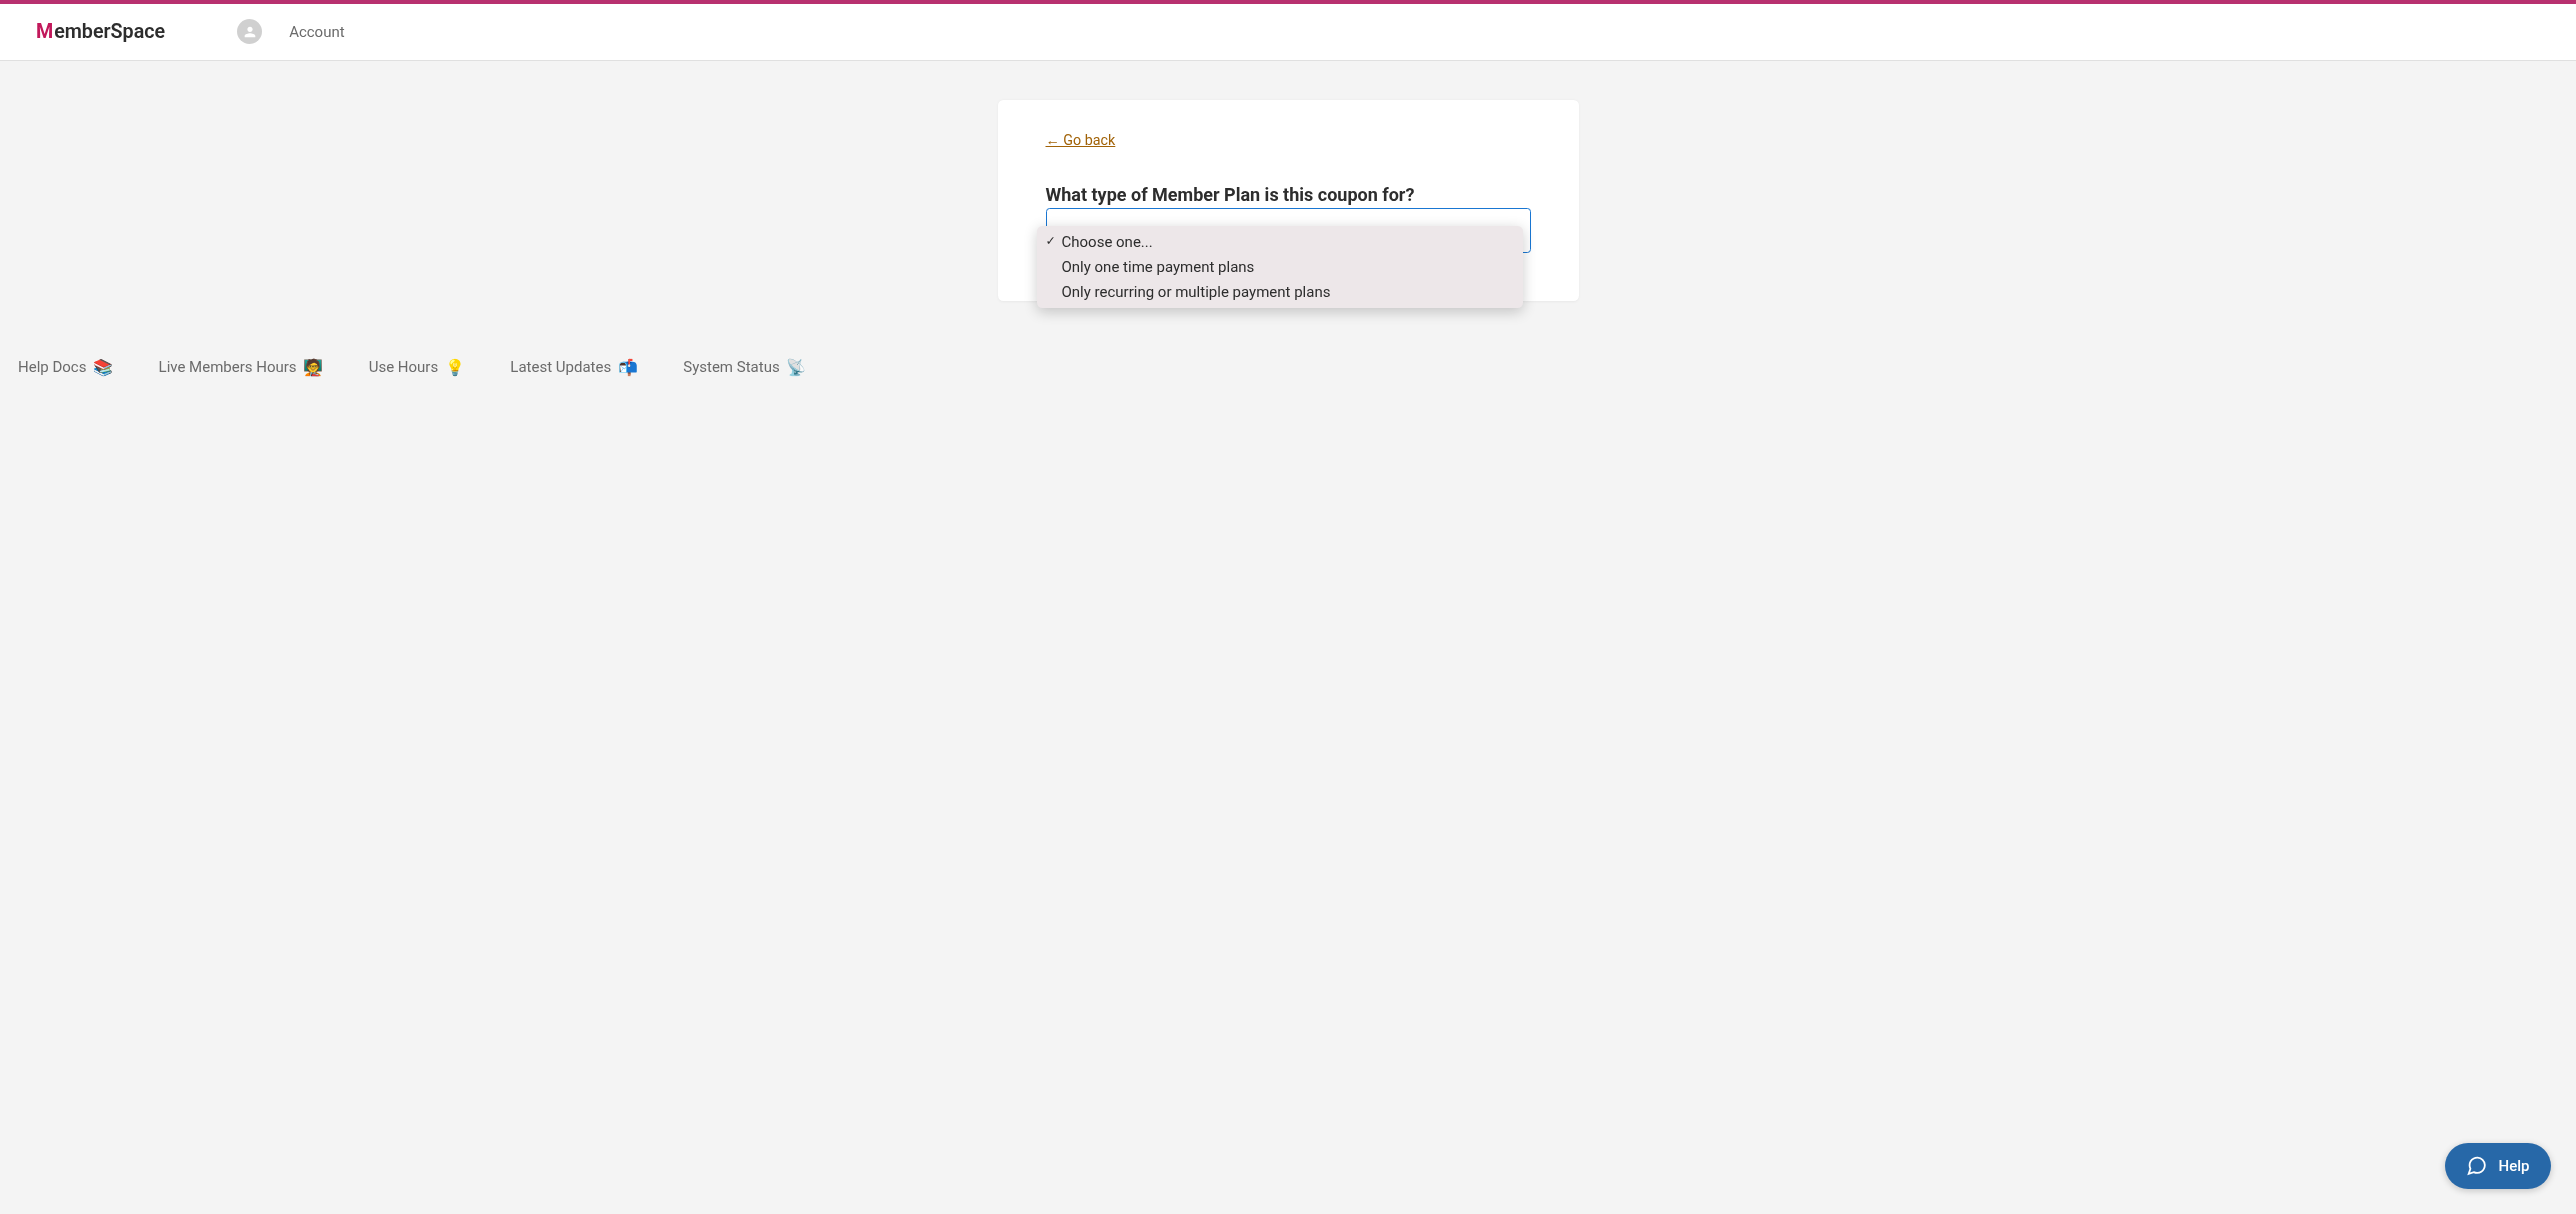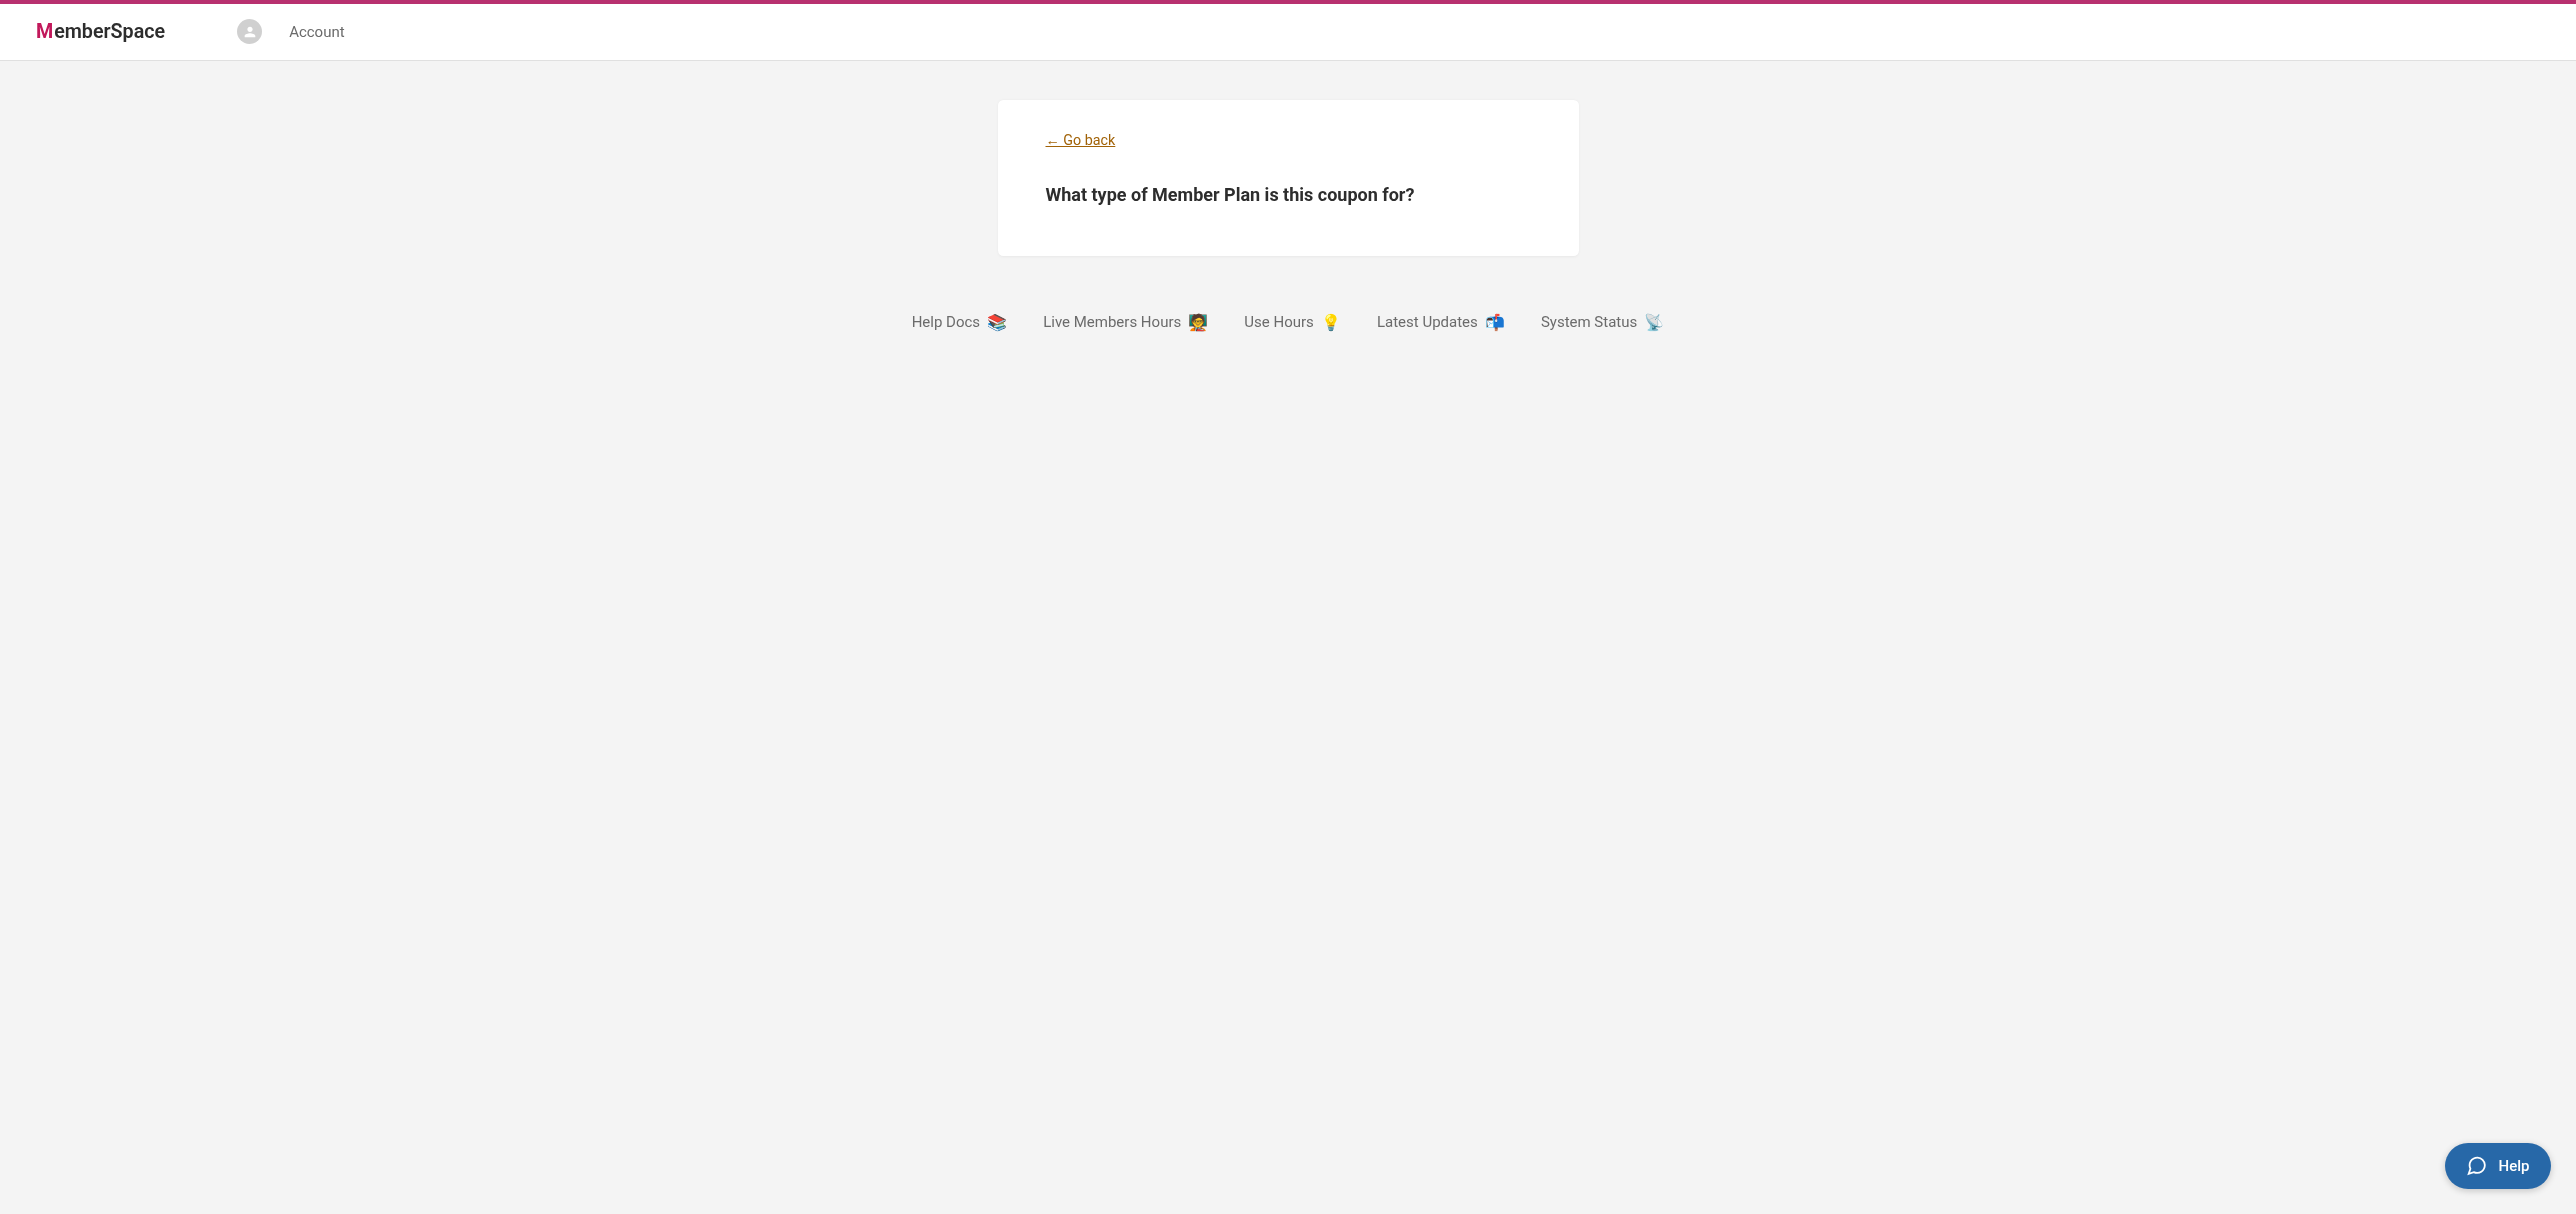--- a/index.html
+++ b/index.html
@@ -134,22 +134,22 @@
       position: absolute;
       left: 9px;
       font-size: 12.5px;
     }
     .footer {
       text-align: center;
       padding: 18px;
     }
     .footer-links {
       display: flex;
-      justify-content: center;
-      gap: 36px;
+      justify-content: flex-start;
+      gap: 45px;
       margin-bottom: 14px;
     }
     .footer-link {
       color: #6b6b6b;
       font-size: 15px;
       text-decoration: none;
       cursor: pointer;
       display: flex;
       align-items: center;
       gap: 7.2px;
@@ -204,20 +204,28 @@
         </svg>
     </div>
     <span class="account-label">Account</span>
   </div>
 </header>
 
 <div class="main-container">
   <div class="card">
     <a class="go-back">← Go back</a>
     <h2 class="question">What type of Member Plan is this coupon for?</h2>
+    <div class="select-container">
+      <div class="select-box"></div>
+      <div class="dropdown">
+        <div class="dropdown-option selected">Choose one...</div>
+        <div class="dropdown-option">Only one time payment plans</div>
+        <div class="dropdown-option">Only recurring or multiple payment plans</div>
+      </div>
+    </div>
   </div>
 </div>
 
 <footer class="footer">
   <div class="footer-links">
     <a class="footer-link">
       <span>Help Docs</span>
       <span class="footer-emoji">📚</span>
     </a>
     <a class="footer-link">

